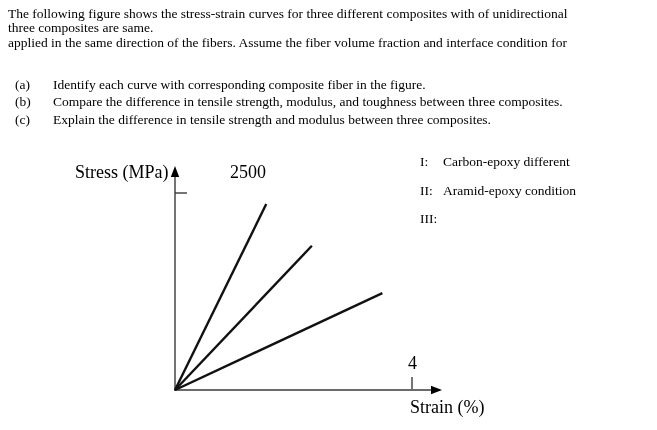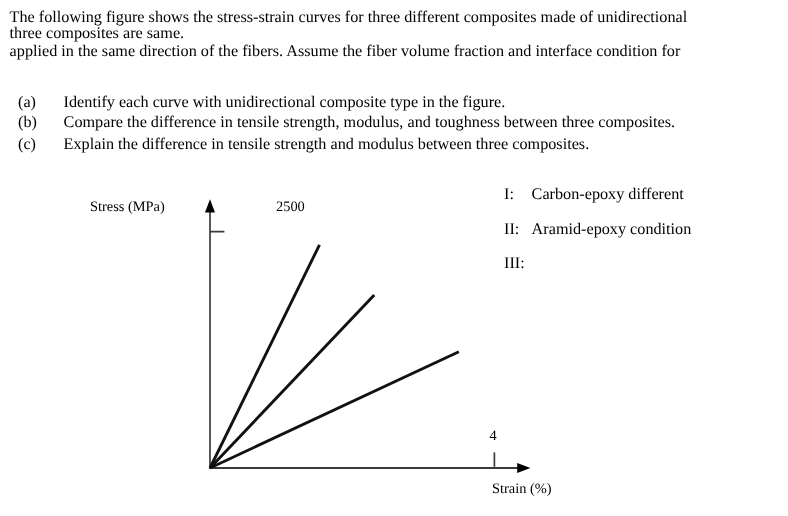--- a/index.html
+++ b/index.html
@@ -16,45 +16,45 @@
   
   .intro { position:absolute; left:8px; top:7px; width:648px; font-size:13.5px; line-height:14.4px; }
   .intro-line { white-space:nowrap; }
   .qlist { position:absolute; left:15px; top:76px; font-size:13.5px; }
   .q-item { display:flex; line-height:17.3px; white-space:nowrap; }
   .q-label { flex:0 0 38px; }
 
   
   .figure { position:absolute; left:0; top:140px; width:657px; height:290px; }
   .figure svg { position:absolute; left:0; top:0; }
-  .fig-text { position:absolute; font-size:12px; line-height:14px; white-space:nowrap; }
+  .fig-text { position:absolute; font-size:18px; line-height:14px; white-space:nowrap; }
   .ylabel  { left:75px;  top:25px; }
   .ytick   { left:186px; top:25px;margin-left:44px; }
   .xtick   { left:408px; top:216px; }
   .xlabel  { left:410px; top:260px; }
 
   .legend { position:absolute; left:420px; top:15px; font-size:13.5px; }
   .legend-row { display:flex; line-height:14px; margin-bottom:14.5px; white-space:nowrap; }
   .legend-numeral { flex:0 0 23px; }
 </style>
 </head>
 <body>
 
 <div class="page">
 
   <div class="intro">
-      <div class="intro-line">The following figure shows the stress-strain curves for three different composites made of unidirectional</div>
+      <div class="intro-line">The following figure shows the stress-strain curves for three different composites with of unidirectional</div>
       <div class="intro-line">three composites are same.</div>
       <div class="intro-line">applied in the same direction of the fibers. Assume the fiber volume fraction and interface condition for</div>
     </div>
 
   <div class="qlist">
       <div class="q-item">
       <span class="q-label">(a)</span>
-      <span class="q-text">Identify each curve with unidirectional composite type in the figure.</span>
+      <span class="q-text">Identify each curve with corresponding composite fiber in the figure.</span>
     </div>
       <div class="q-item">
       <span class="q-label">(b)</span>
       <span class="q-text">Compare the difference in tensile strength, modulus, and toughness between three composites.</span>
     </div>
       <div class="q-item">
       <span class="q-label">(c)</span>
       <span class="q-text">Explain the difference in tensile strength and modulus between three composites.</span>
     </div>
     </div>

